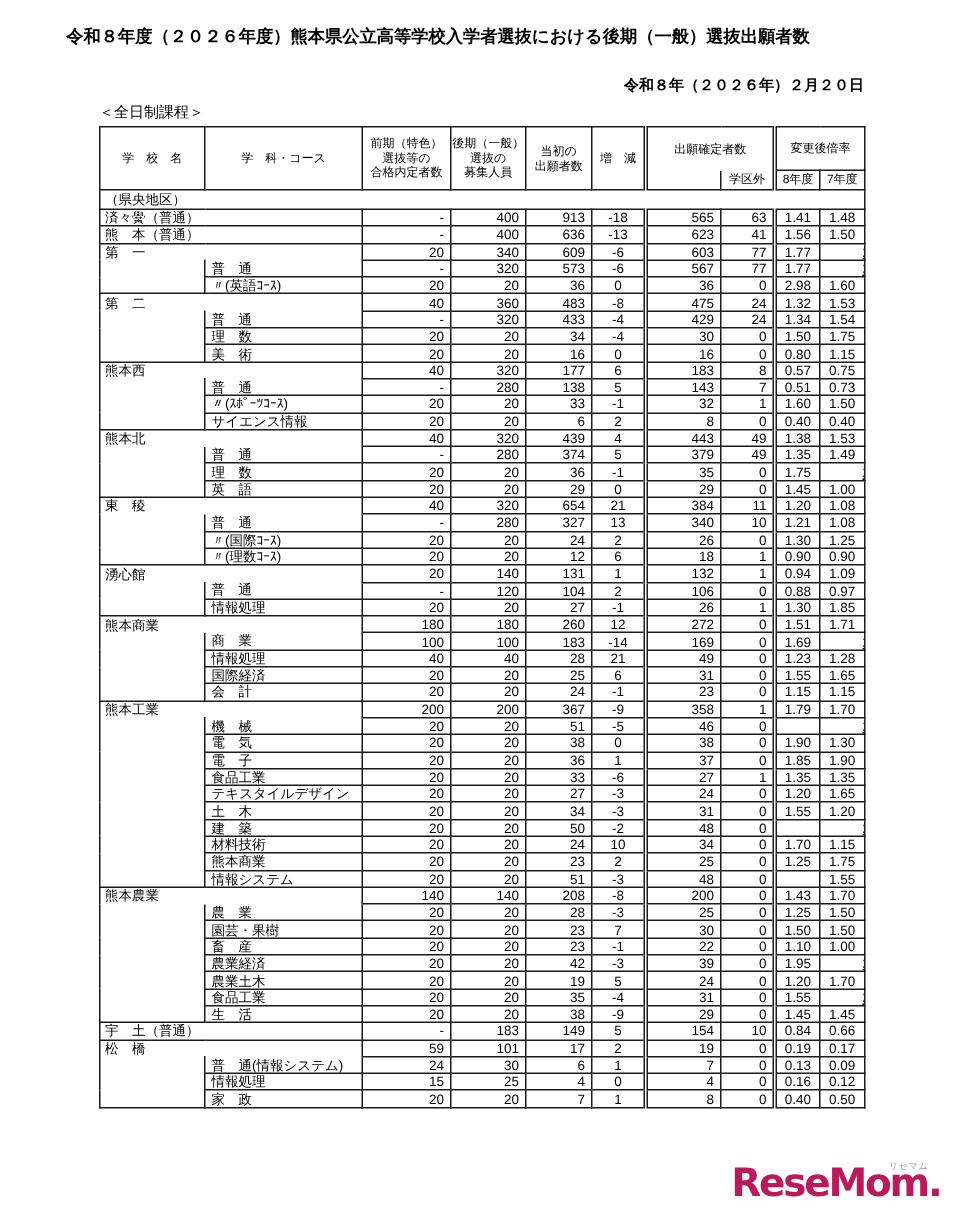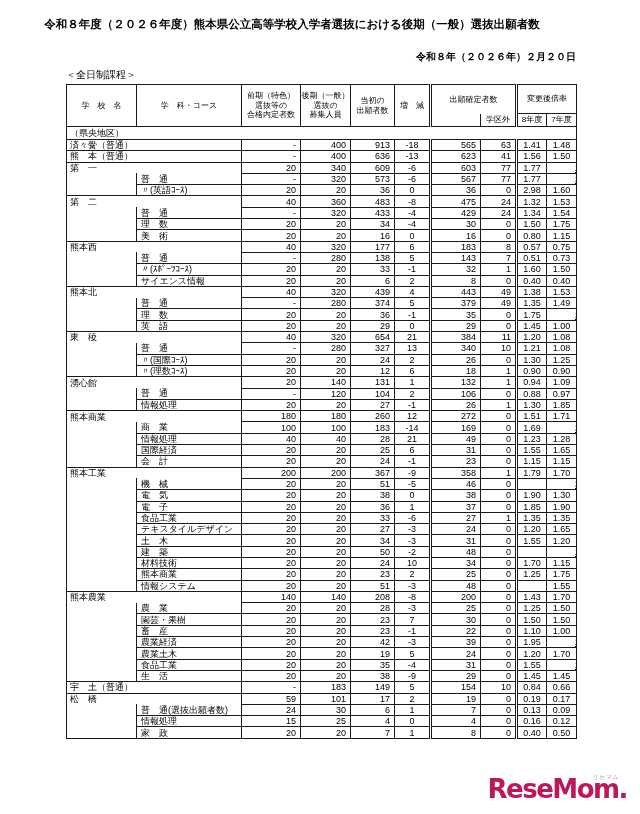--- a/index.html
+++ b/index.html
@@ -667,21 +667,21 @@
           <td class="num c1">101</td>
           <td class="num c2">17</td>
           <td class="num c3">2</td>
           <td class="num c4 dleft">19</td>
           <td class="num c5">0</td>
           <td class="num c6 dleft">0.19</td>
           <td class="num c7">0.17</td>
         </tr>
         <tr>
           <td class="spacer" rowspan="3"></td>
-          <td class="name course">普　通(選抜出願者数)</td>
+          <td class="name course">普　通(情報システム)</td>
           <td class="num c0">24</td>
           <td class="num c1">30</td>
           <td class="num c2">6</td>
           <td class="num c3">1</td>
           <td class="num c4 dleft">7</td>
           <td class="num c5">0</td>
           <td class="num c6 dleft">0.13</td>
           <td class="num c7">0.09</td>
         </tr>
         <tr>

